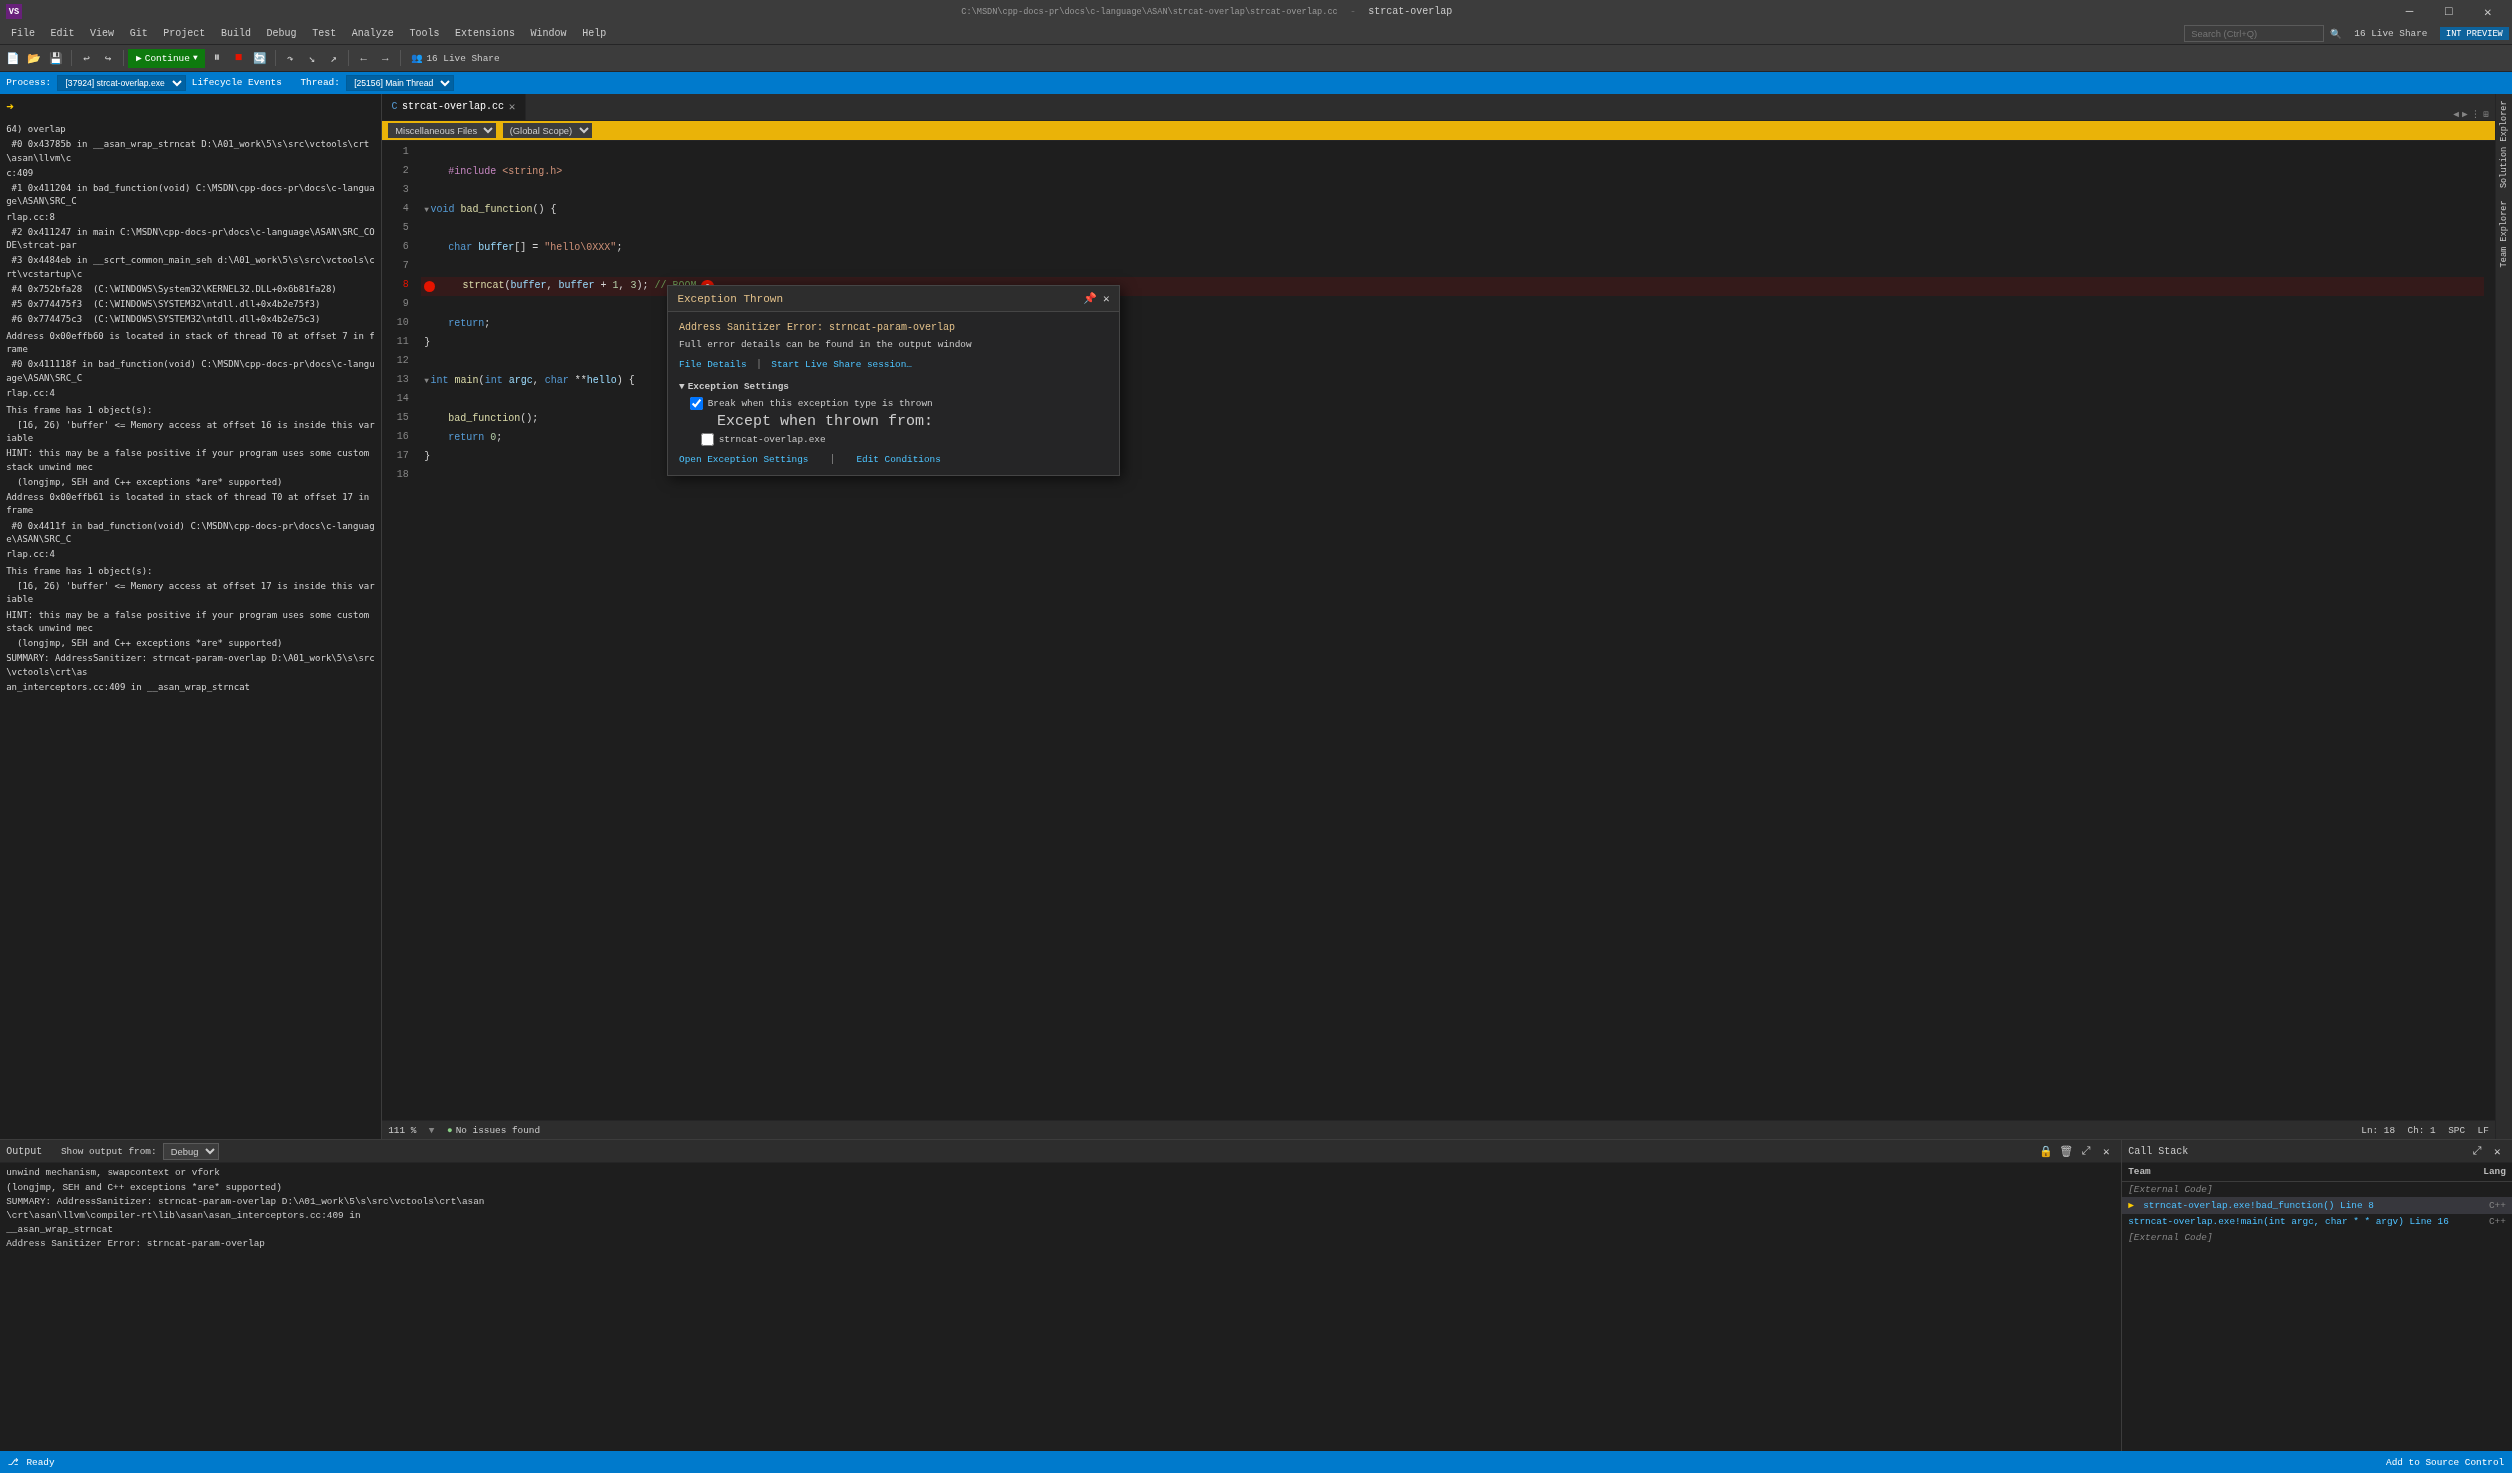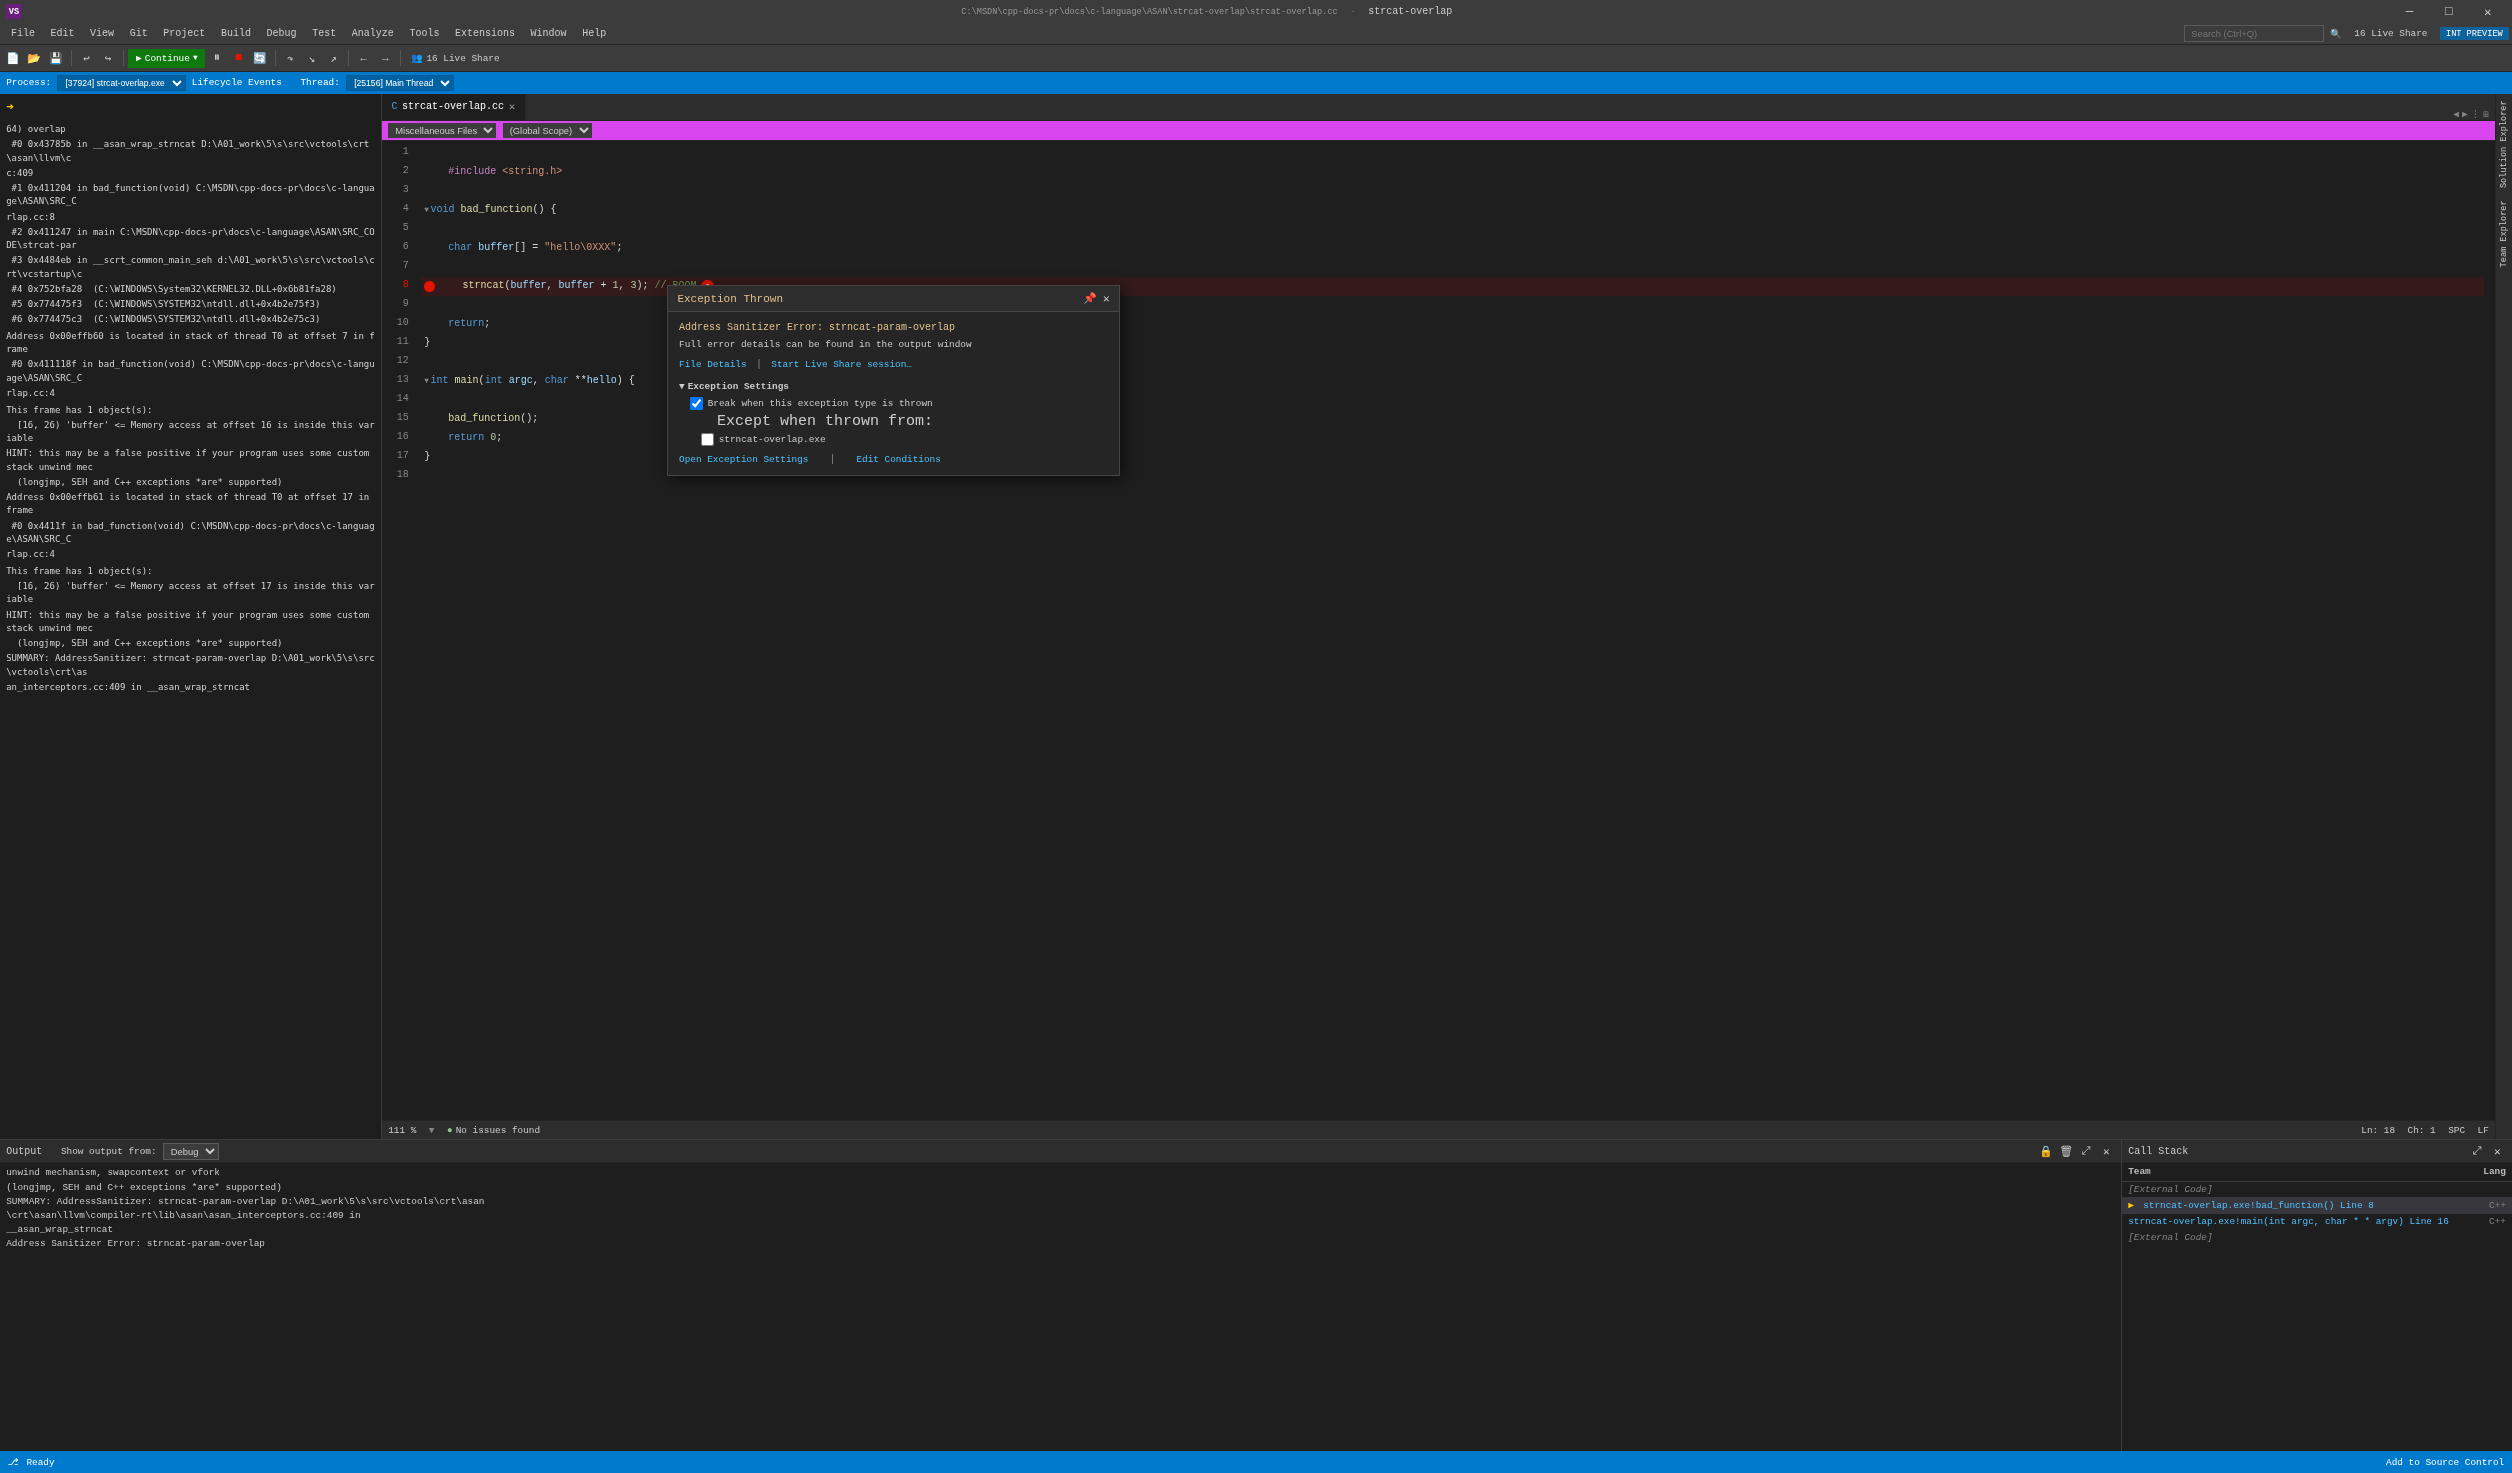--- a/index.html
+++ b/index.html
@@ -179,21 +179,21 @@
     .tab.active {
       background: #1e1e1e;
       color: white;
       border-top: 0.8px solid #007acc;
     }
     .tab-close { font-size: 11px; color: #969696; }
     .tab-actions { margin-left: auto; display: flex; gap: 3.1px; padding: 0 6.2px; align-items: center; }
 
     
     #editor-path-bar {
-      background: #d946ef;
+      background: #eab308;
       height: 20px;
       display: flex;
       align-items: center;
       padding: 0 6.2px;
       gap: 6.2px;
       flex-shrink: 0;
       border-bottom: 0.8px solid #252526;
       font-size: 9.4px;
     }
     .path-select {

